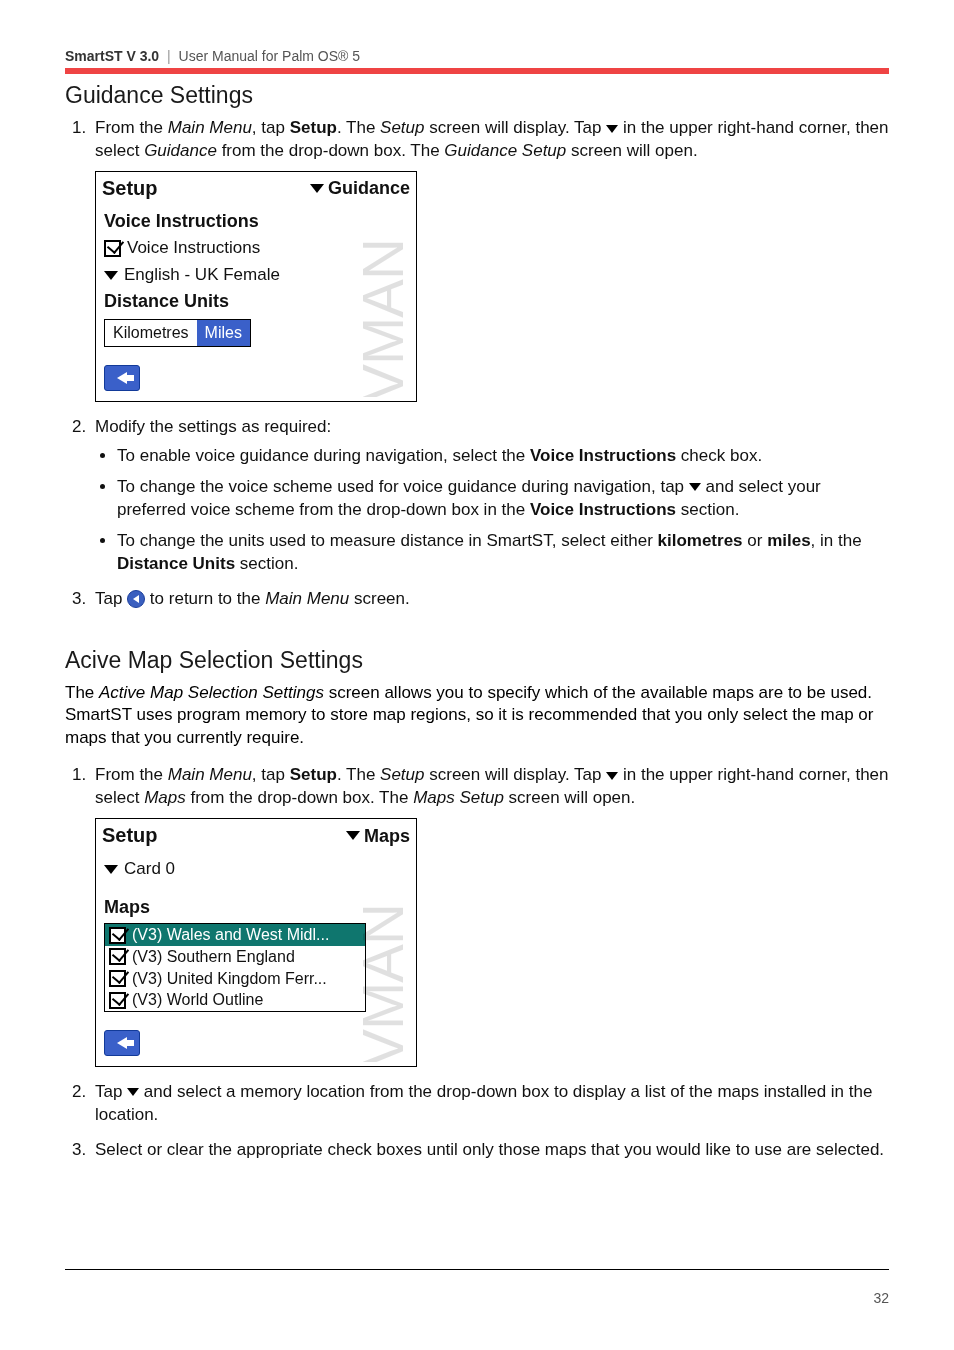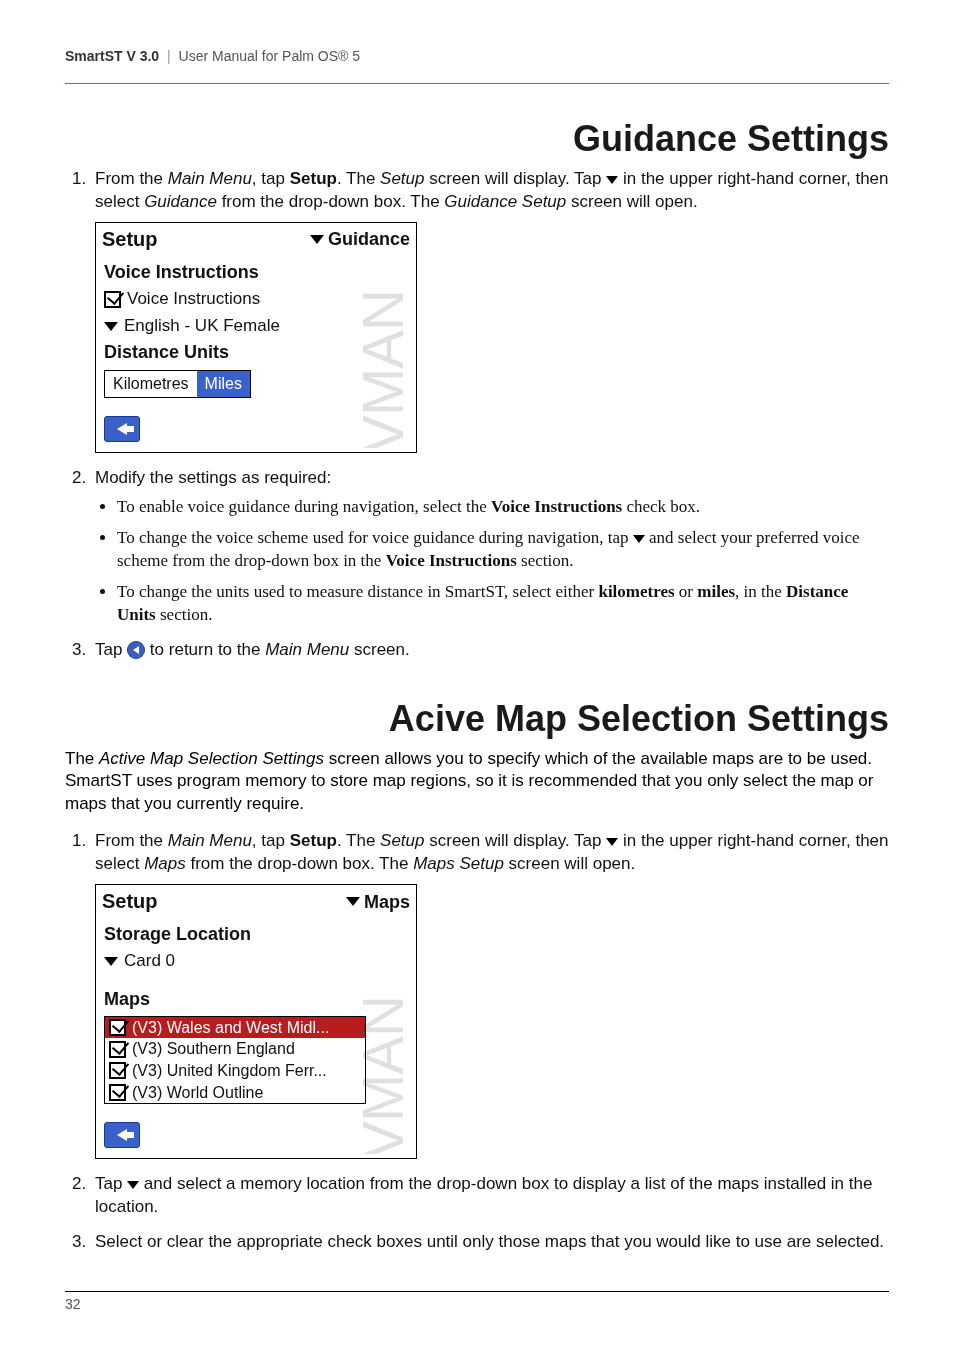--- a/index.html
+++ b/index.html
@@ -10,32 +10,31 @@
     font-family: Arial, Helvetica, sans-serif;
     font-size: 17px;
     color: #000;
     position: relative;
     box-sizing: border-box;
     padding: 48px 65px 40px 65px;
   }
   .header-line {
     font-size: 14px;
     color: #555;
-    padding-bottom: 19px;
-    border-bottom: 1px solid #ef4444;
-    margin-bottom: 34px;
+    padding-bottom: 4px;
+    border-bottom: 6px solid #ef4444;
+    margin-bottom: 8px;
   }
   .header-line .bold { font-weight: bold; color: #333; }
   .header-line .sep  { color: #999; margin: 0 4px; }
   h1 {
-    font-weight: 700;
-    font-size: 36px;
+    font-weight: 400;
+    font-size: 23px;
     margin: 0 0 8px 0;
     color: #1a1a1a;
-    text-align: right;
   }
   .h1-first { margin-top: 6px; }
   .h1-second { margin-top: 36px; }
   ol {
     margin: 0 0 0 26px;
     padding: 0;
   }
   ol > li {
     margin-bottom: 12px;
     font-size: 17px;
@@ -46,38 +45,37 @@
   em.ital { font-style: italic; }
   .b { font-weight: bold; }
   ul.sub {
     list-style: disc;
     margin: 6px 0 6px 22px;
     padding: 0;
   }
   ul.sub li {
     margin-bottom: 8px;
     line-height: 1.35;
-    font-family: Liberation Serif, serif;
   }
   .intro-p {
     font-size: 17px;
     line-height: 1.35;
     margin: 8px 0 14px 0;
   }
   .page-num {
     position: absolute;
     bottom: 34px;
     left: 0; right: 0;
-    text-align: left;
+    text-align: right;
     font-size: 14px;
     color: #555;
     border-top: 1px solid #000;
     width: calc(954px - 130px);
-    margin: 4px auto;
-    padding-top: 4px;
+    margin: 10px auto;
+    padding-top: 20px;
   }
   
   .shot {
     width: 320px;
     border: 1px solid #000;
     margin: 8px 0 14px 0;
     background: #fff;
     position: relative;
     font-family: Arial, sans-serif;
   }
@@ -282,21 +280,21 @@
   .maplist .mrow {
     display: flex;
     align-items: center;
     gap: 6px;
     padding: 0 4px;
     font-size: 16px;
     white-space: nowrap;
     overflow: hidden;
   }
   .maplist .mrow.sel {
-    background: #b91c1c;
+    background: #0f766e;
     color: #fff;
   }
   .maplist .mrow.sel .chk {
     border-color: #000;
     background:#fff;
   }
 </style>
 </head>
 <body>
 
@@ -383,21 +381,20 @@
     
     <div class="shot">
       <div class="titlebar">
         <span>Setup</span>
         <span class="rt">
           <span class="tri"></span>
           <span>Maps</span>
         </span>
       </div>
       <div class="content">
-        <div class="secthead">Storage Location</div>
         <div class="row">
           <span class="tri"></span>
           <span>Card 0</span>
         </div>
 
         <div class="secthead" style="margin-top:14px">Maps</div>
         <div class="maplist">
           <div class="mrow sel">
               <span class="chk"></span>
               <span>(V3) Wales and West Midl...</span>

